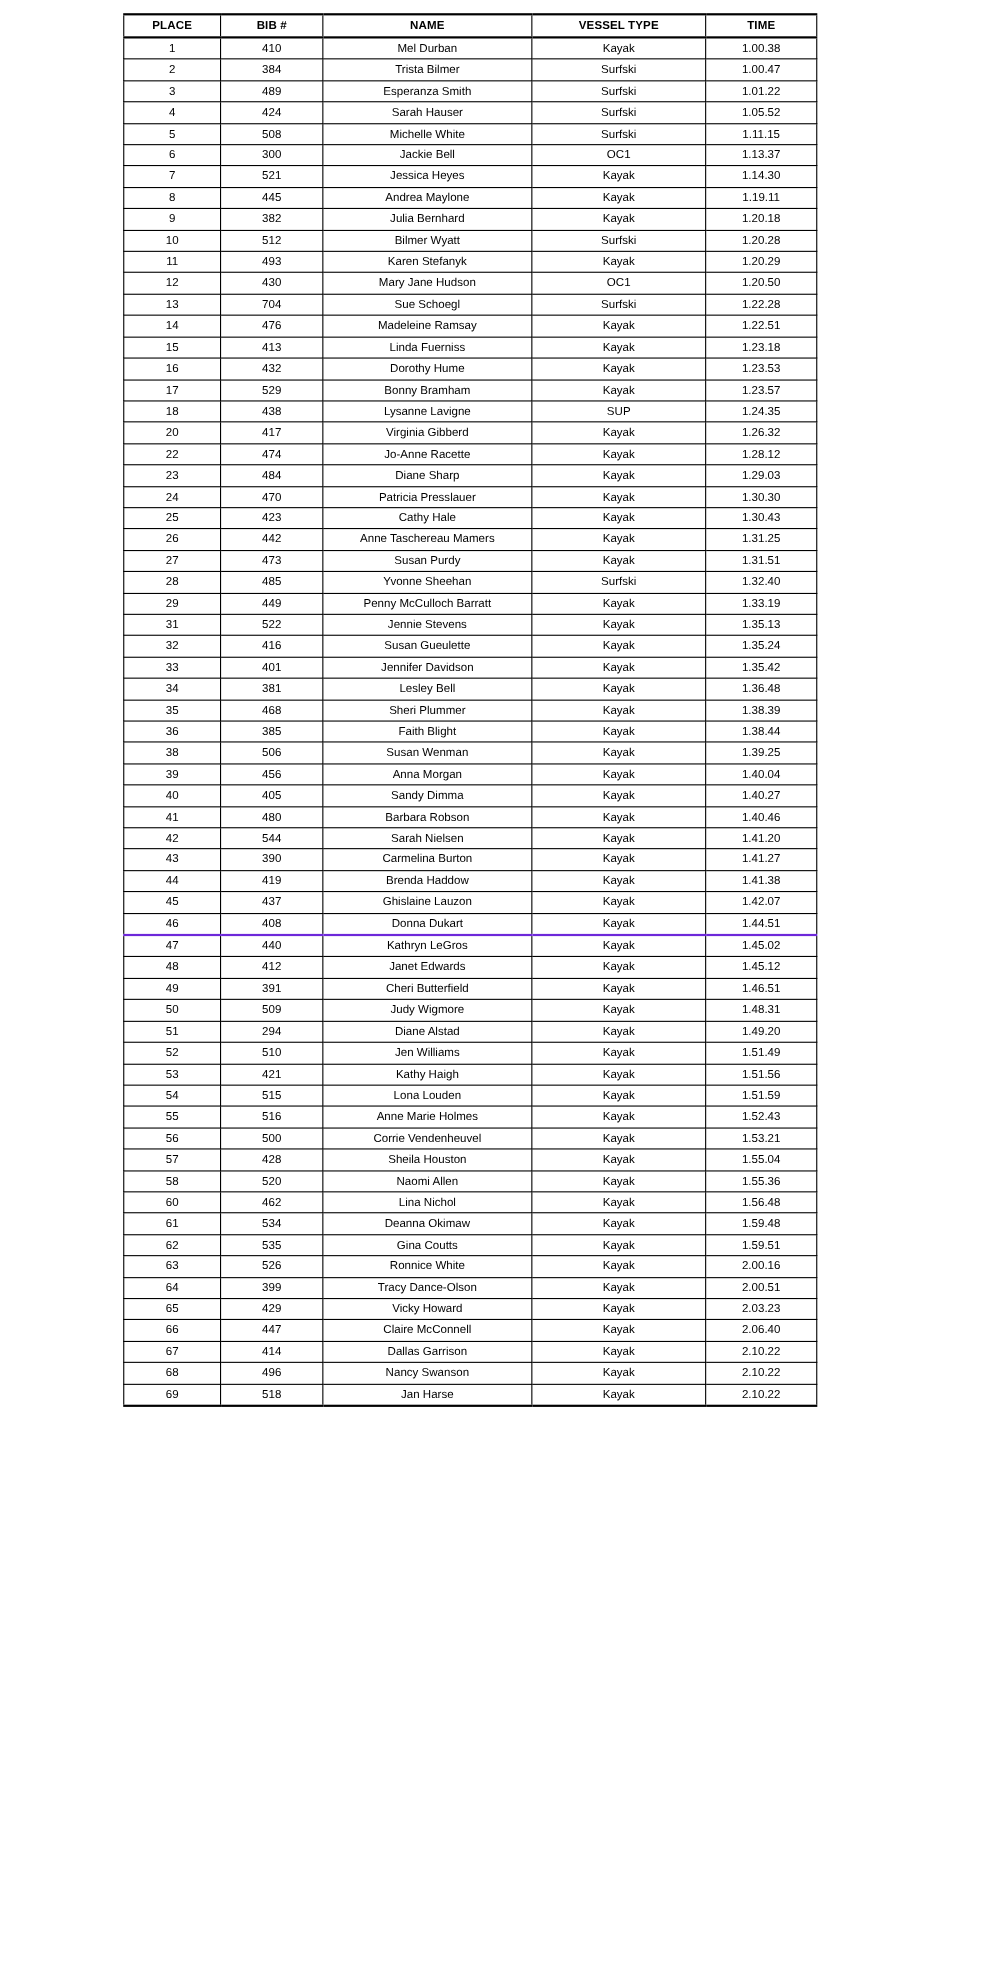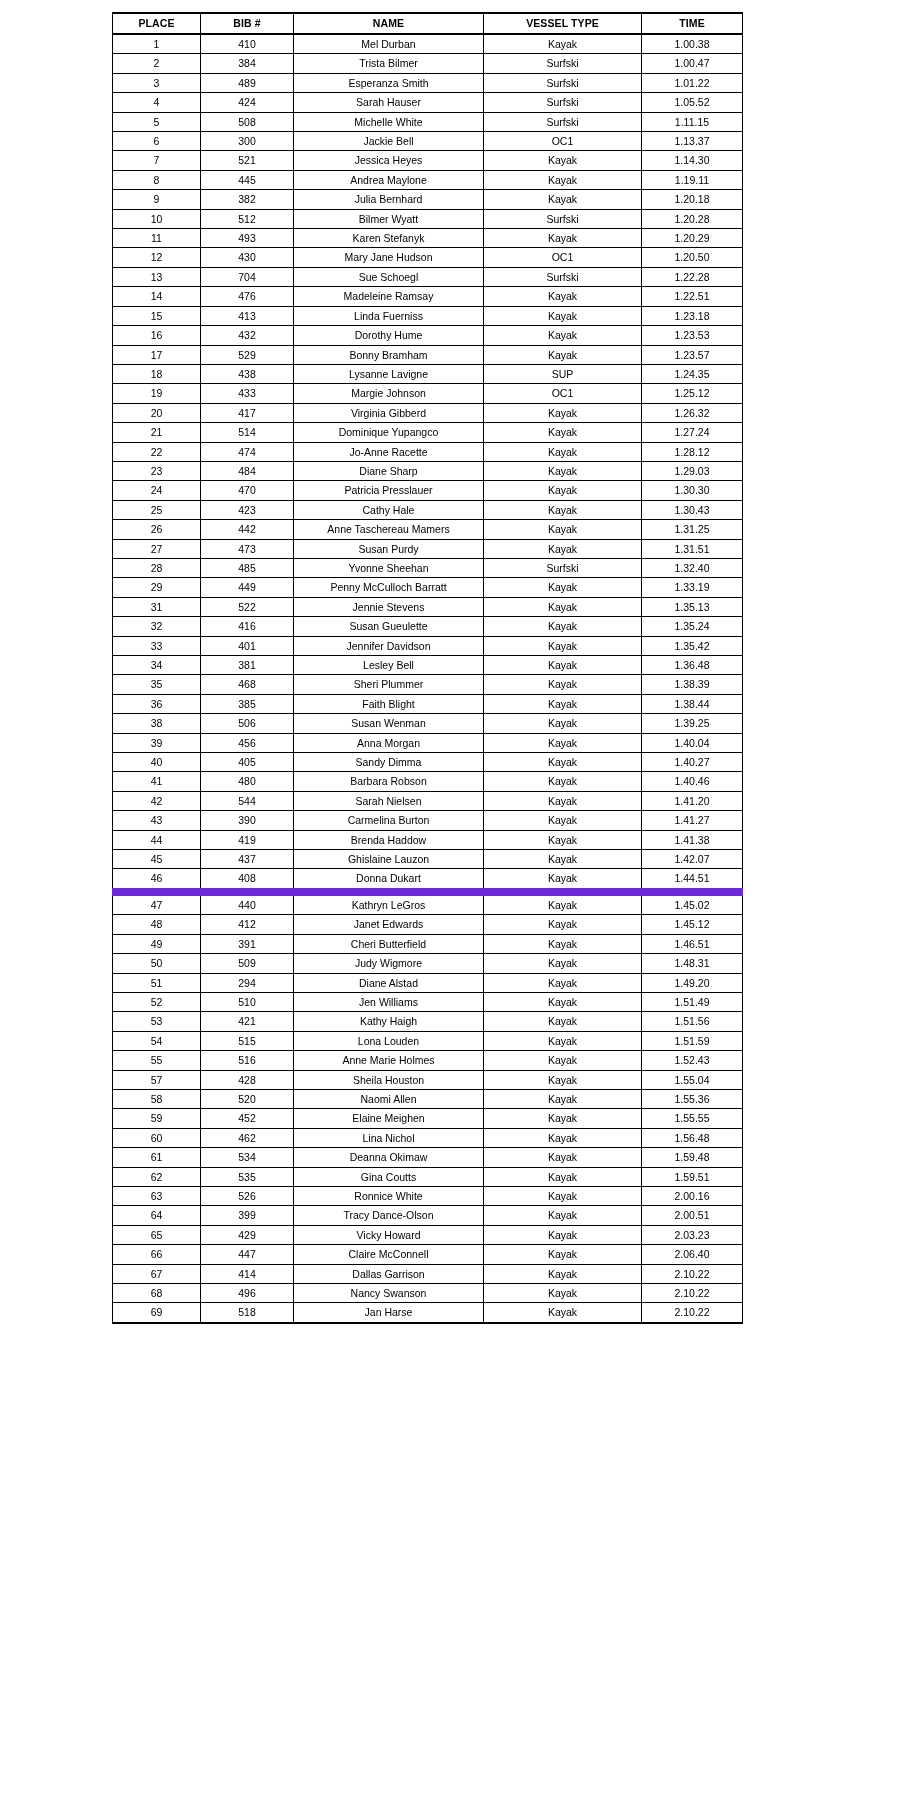--- a/index.html
+++ b/index.html
@@ -63,21 +63,21 @@
     line-height: 19px;
   }
 
   table.results tbody td {
     font-weight: normal;
     font-size: 10.5px;
   }
 
   
   table.results tbody tr.group-end td {
-    border-bottom: 8px solid #6d28d9;
+    border-bottom: 2px solid #6d28d9;
   }
   table.results tbody tr.group-start td {
     border-top: 2px solid #000000;
     margin-top: 40px;
   }
   table.results tbody tr.last-row td {
     border-bottom: 2px solid #000000;
   }
 
   table.results td.col-place,
@@ -230,39 +230,25 @@
             <td class="col-time">1.23.57</td>
           </tr>
           <tr>
             <td class="col-place">18</td>
             <td class="col-bib">438</td>
             <td class="col-name">Lysanne Lavigne</td>
             <td class="col-vessel">SUP</td>
             <td class="col-time">1.24.35</td>
           </tr>
           <tr>
-            <td class="col-place">19</td>
-            <td class="col-bib">433</td>
-            <td class="col-name">Margie Johnson</td>
-            <td class="col-vessel">OC1</td>
-            <td class="col-time">1.25.12</td>
-          </tr>
-          <tr>
             <td class="col-place">20</td>
             <td class="col-bib">417</td>
             <td class="col-name">Virginia Gibberd</td>
             <td class="col-vessel">Kayak</td>
             <td class="col-time">1.26.32</td>
-          </tr>
-          <tr>
-            <td class="col-place">21</td>
-            <td class="col-bib">514</td>
-            <td class="col-name">Dominique Yupangco</td>
-            <td class="col-vessel">Kayak</td>
-            <td class="col-time">1.27.24</td>
           </tr>
           <tr>
             <td class="col-place">22</td>
             <td class="col-bib">474</td>
             <td class="col-name">Jo-Anne Racette</td>
             <td class="col-vessel">Kayak</td>
             <td class="col-time">1.28.12</td>
           </tr>
           <tr>
             <td class="col-place">23</td>
@@ -475,39 +461,39 @@
             <td class="col-time">1.51.59</td>
           </tr>
           <tr>
             <td class="col-place">55</td>
             <td class="col-bib">516</td>
             <td class="col-name">Anne Marie Holmes</td>
             <td class="col-vessel">Kayak</td>
             <td class="col-time">1.52.43</td>
           </tr>
           <tr>
+            <td class="col-place">56</td>
+            <td class="col-bib">500</td>
+            <td class="col-name">Corrie Vendenheuvel</td>
+            <td class="col-vessel">Kayak</td>
+            <td class="col-time">1.53.21</td>
+          </tr>
+          <tr>
             <td class="col-place">57</td>
             <td class="col-bib">428</td>
             <td class="col-name">Sheila Houston</td>
             <td class="col-vessel">Kayak</td>
             <td class="col-time">1.55.04</td>
           </tr>
           <tr>
             <td class="col-place">58</td>
             <td class="col-bib">520</td>
             <td class="col-name">Naomi Allen</td>
             <td class="col-vessel">Kayak</td>
             <td class="col-time">1.55.36</td>
-          </tr>
-          <tr>
-            <td class="col-place">59</td>
-            <td class="col-bib">452</td>
-            <td class="col-name">Elaine Meighen</td>
-            <td class="col-vessel">Kayak</td>
-            <td class="col-time">1.55.55</td>
           </tr>
           <tr>
             <td class="col-place">60</td>
             <td class="col-bib">462</td>
             <td class="col-name">Lina Nichol</td>
             <td class="col-vessel">Kayak</td>
             <td class="col-time">1.56.48</td>
           </tr>
           <tr>
             <td class="col-place">61</td>

